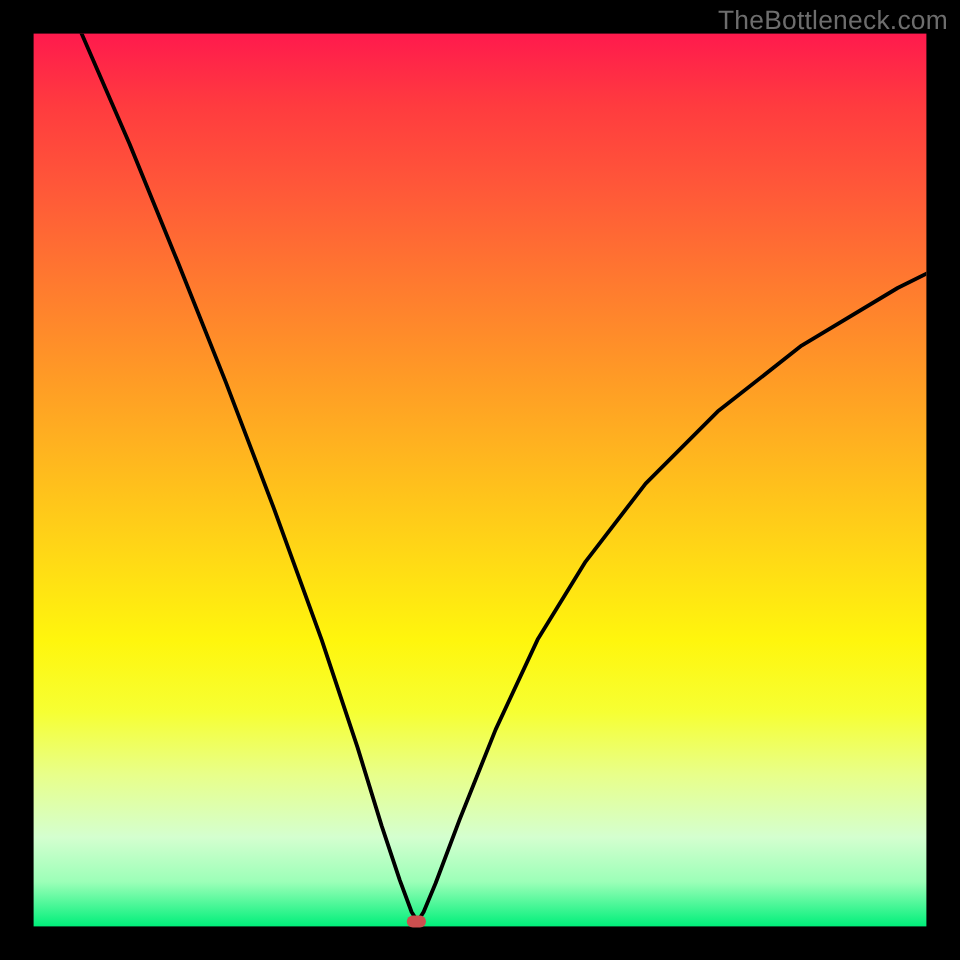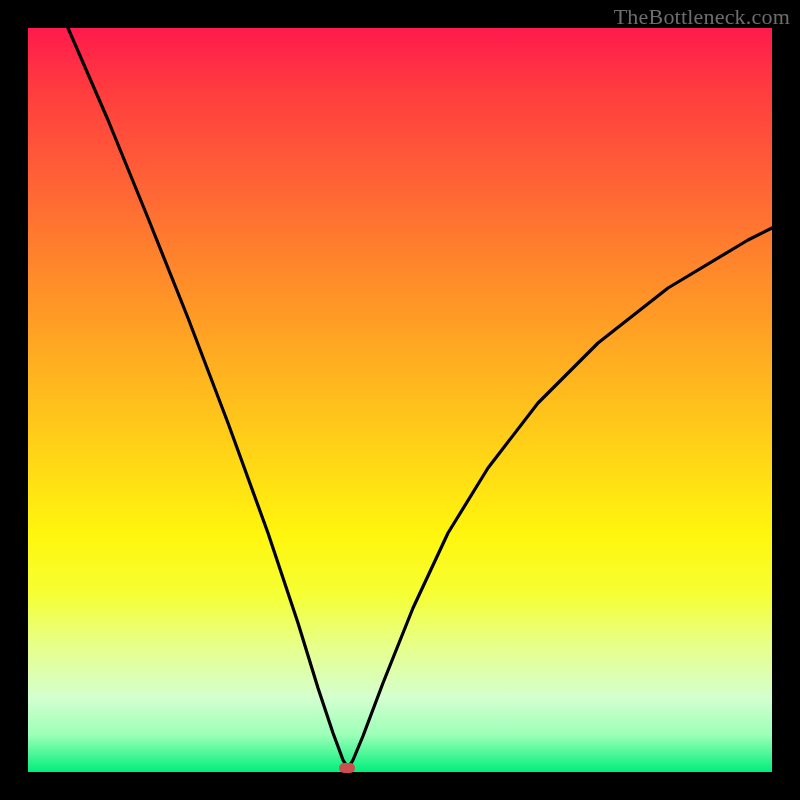--- a/index.html
+++ b/index.html
@@ -29,21 +29,21 @@
       #e8ff8a 83%,
       #d4ffcf 90%,
       #9cffb8 95%,
       #00ef7a 100%
     );
   }
   .watermark {
     position: absolute;
     top: 4px;
     right: 10px;
-    font-family: Liberation Serif, serif;
+    font-family: Liberation Sans, sans-serif;
     font-size: 22px;
     color: #6d6d6d;
     letter-spacing: 0.2px;
   }
   .curve {
     position: absolute;
     left: 0; top: 0;
   }
   .marker {
     position: absolute;

